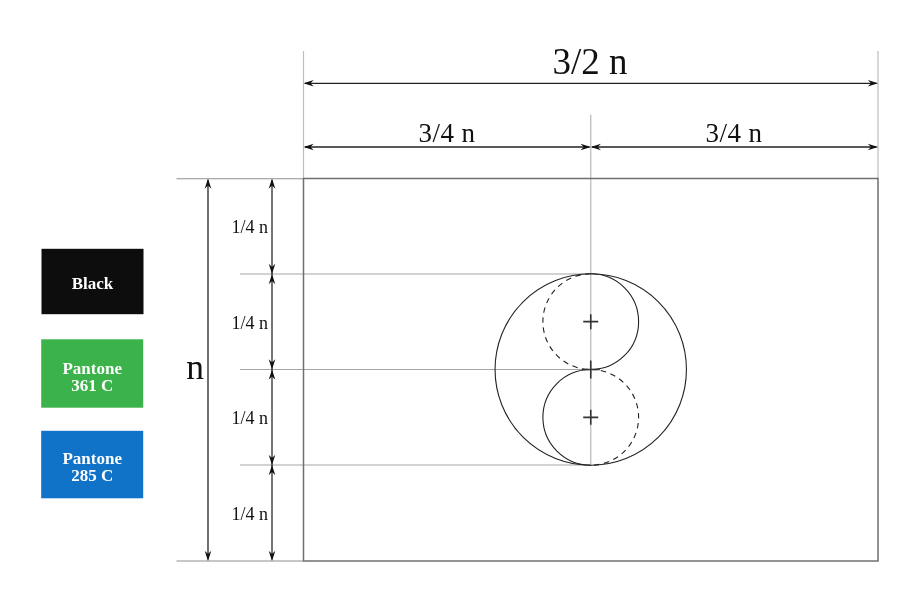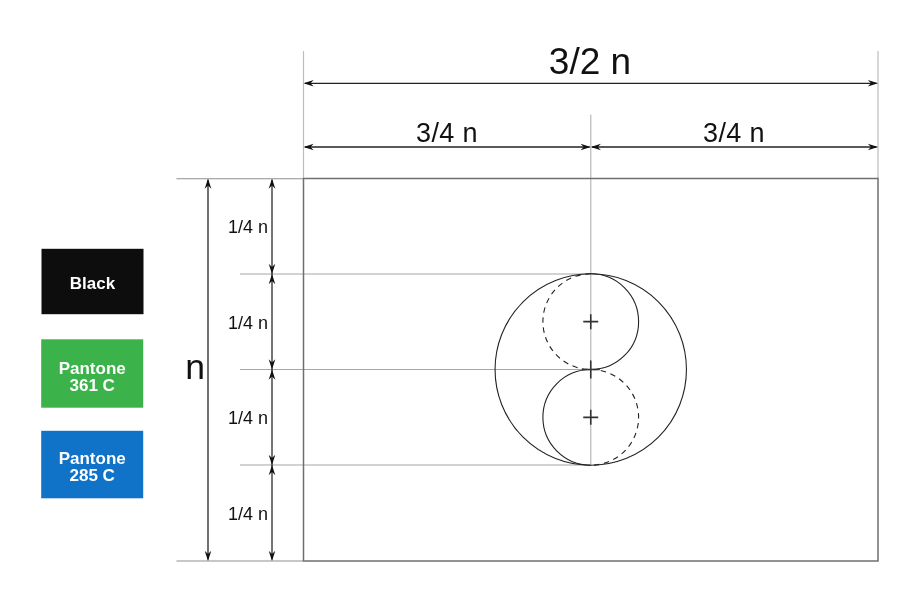--- a/index.html
+++ b/index.html
@@ -1,16 +1,16 @@
 <!DOCTYPE html>
 <html><head>
 <meta charset="utf-8">
 <style>
 html,body{margin:0;padding:0;background:#ffffff;}
-.page{width:761px;height:600px;position:relative;font-family:Liberation Sans, sans-serif;}
+.page{width:761px;height:600px;position:relative;font-family:Liberation Serif, serif;}
 svg{display:block;}
 </style>
 </head>
 <body>
 <div class="page">
 <svg width="900" height="600" viewBox="0 0 900 600" xmlns="http://www.w3.org/2000/svg">
 <defs>
 <path id="ah" d="M0,0 L-10.2,-3.3 L-7.0,0 L-10.2,3.3 Z" fill="#111111"></path>
 </defs>
 

